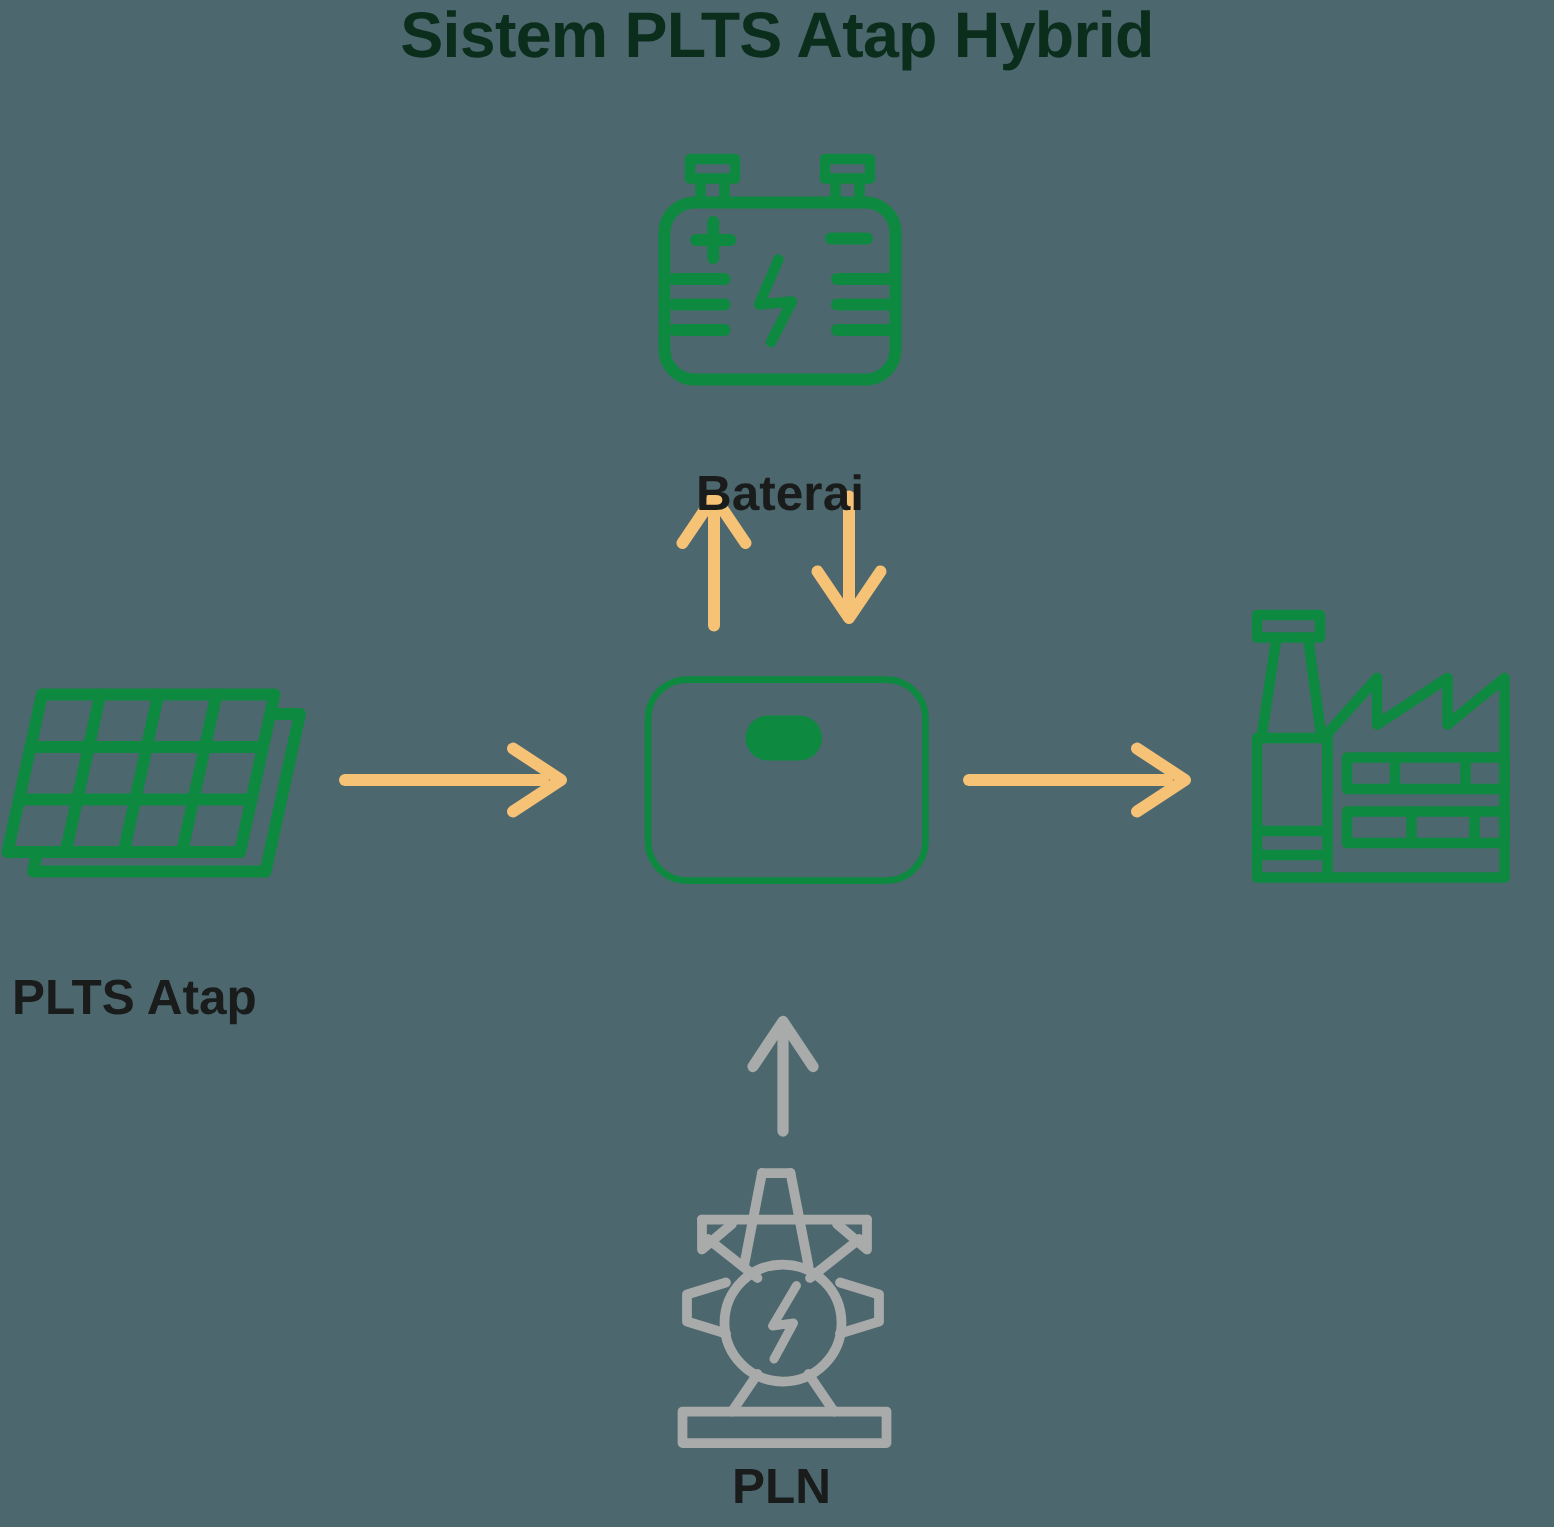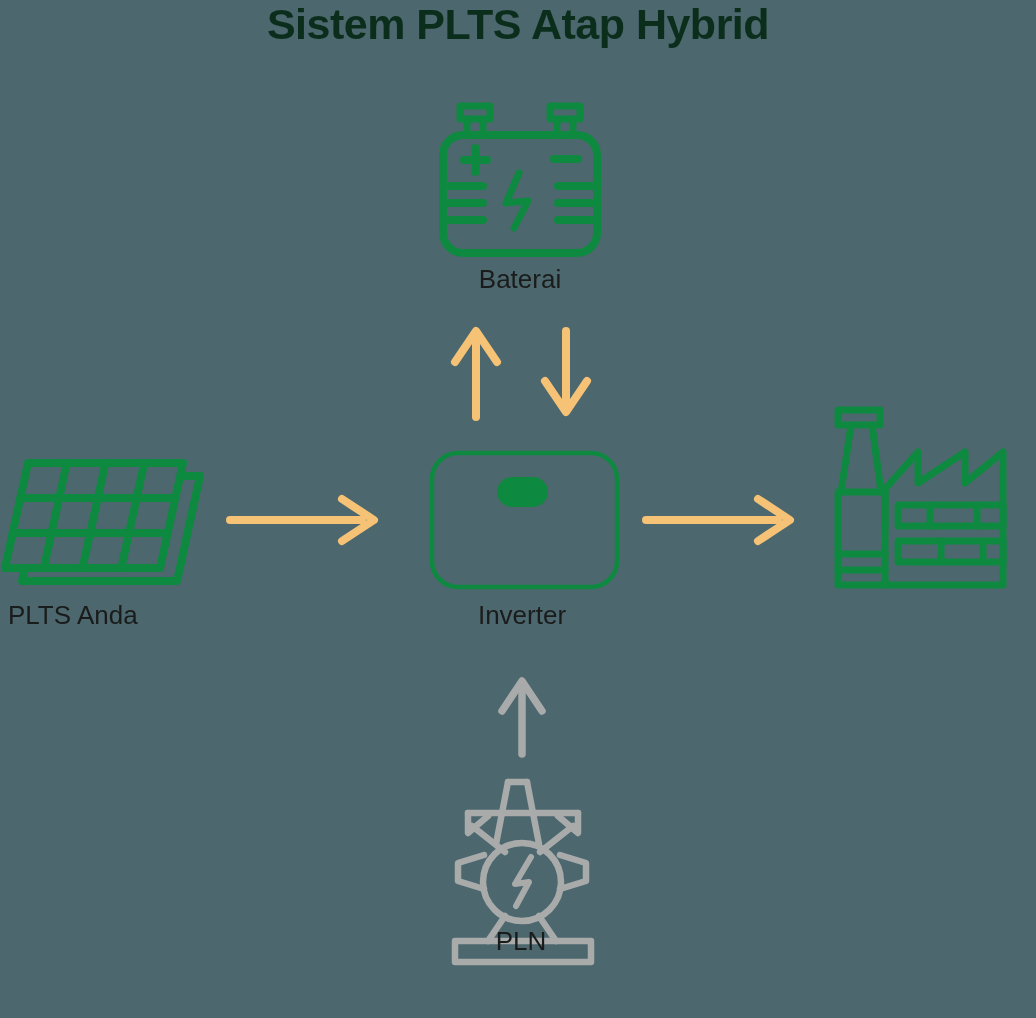--- a/index.html
+++ b/index.html
@@ -14,22 +14,23 @@
   .canvas{
     position:relative;width:1036px;height:1018px;background:var(--bg);
     font-family:"Liberation Sans","DejaVu Sans",sans-serif;overflow:hidden;
   }
   .title{
     position:absolute;left:0;right:0;top:0;text-align:center;
     font-size:43px;font-weight:700;color:var(--title-green);letter-spacing:-0.5px;
     white-space:nowrap;
   }
   .label{
-    position:absolute;font-size:26px;font-weight:400;color:var(--label-dark);
+    position:absolute;font-size:33px;font-weight:700;color:var(--label-dark);
     white-space:nowrap;
+    margin-top:46px;
   }
   #lbl-baterai{left:520px;top:264px;transform:translateX(-50%);}
   #lbl-plts{left:8px;top:600px;}
   #lbl-inverter{left:522px;top:600px;transform:translateX(-50%);}
   #lbl-pabrik{right:0;top:600px;}
   #lbl-pln{left:521px;top:926px;transform:translateX(-50%);}
   svg.layer{position:absolute;left:0;top:0;}
 </style>
 </head>
 <body>
@@ -128,16 +129,15 @@
       <polyline points="531,857 515,884 529,882 516,906" stroke-width="6"></polyline>
       <path d="M484,855 L458,863 L458,881 L484,889"></path>
       <path d="M560,855 L586,863 L586,881 L560,889"></path>
       <line x1="505" y1="916" x2="488" y2="941"></line>
       <line x1="539" y1="916" x2="556" y2="941"></line>
       <rect x="455" y="941" width="136" height="21"></rect>
     </g>
   </svg>
 
   <div class="label" id="lbl-baterai">Baterai</div>
-  <div class="label" id="lbl-plts">PLTS Anda</div>
-  <div class="label" id="lbl-inverter">Inverter</div>
+  <div class="label" id="lbl-plts">PLTS Atap</div>
   <div class="label" id="lbl-pln">PLN</div>
 </div>
 
 </body></html>

